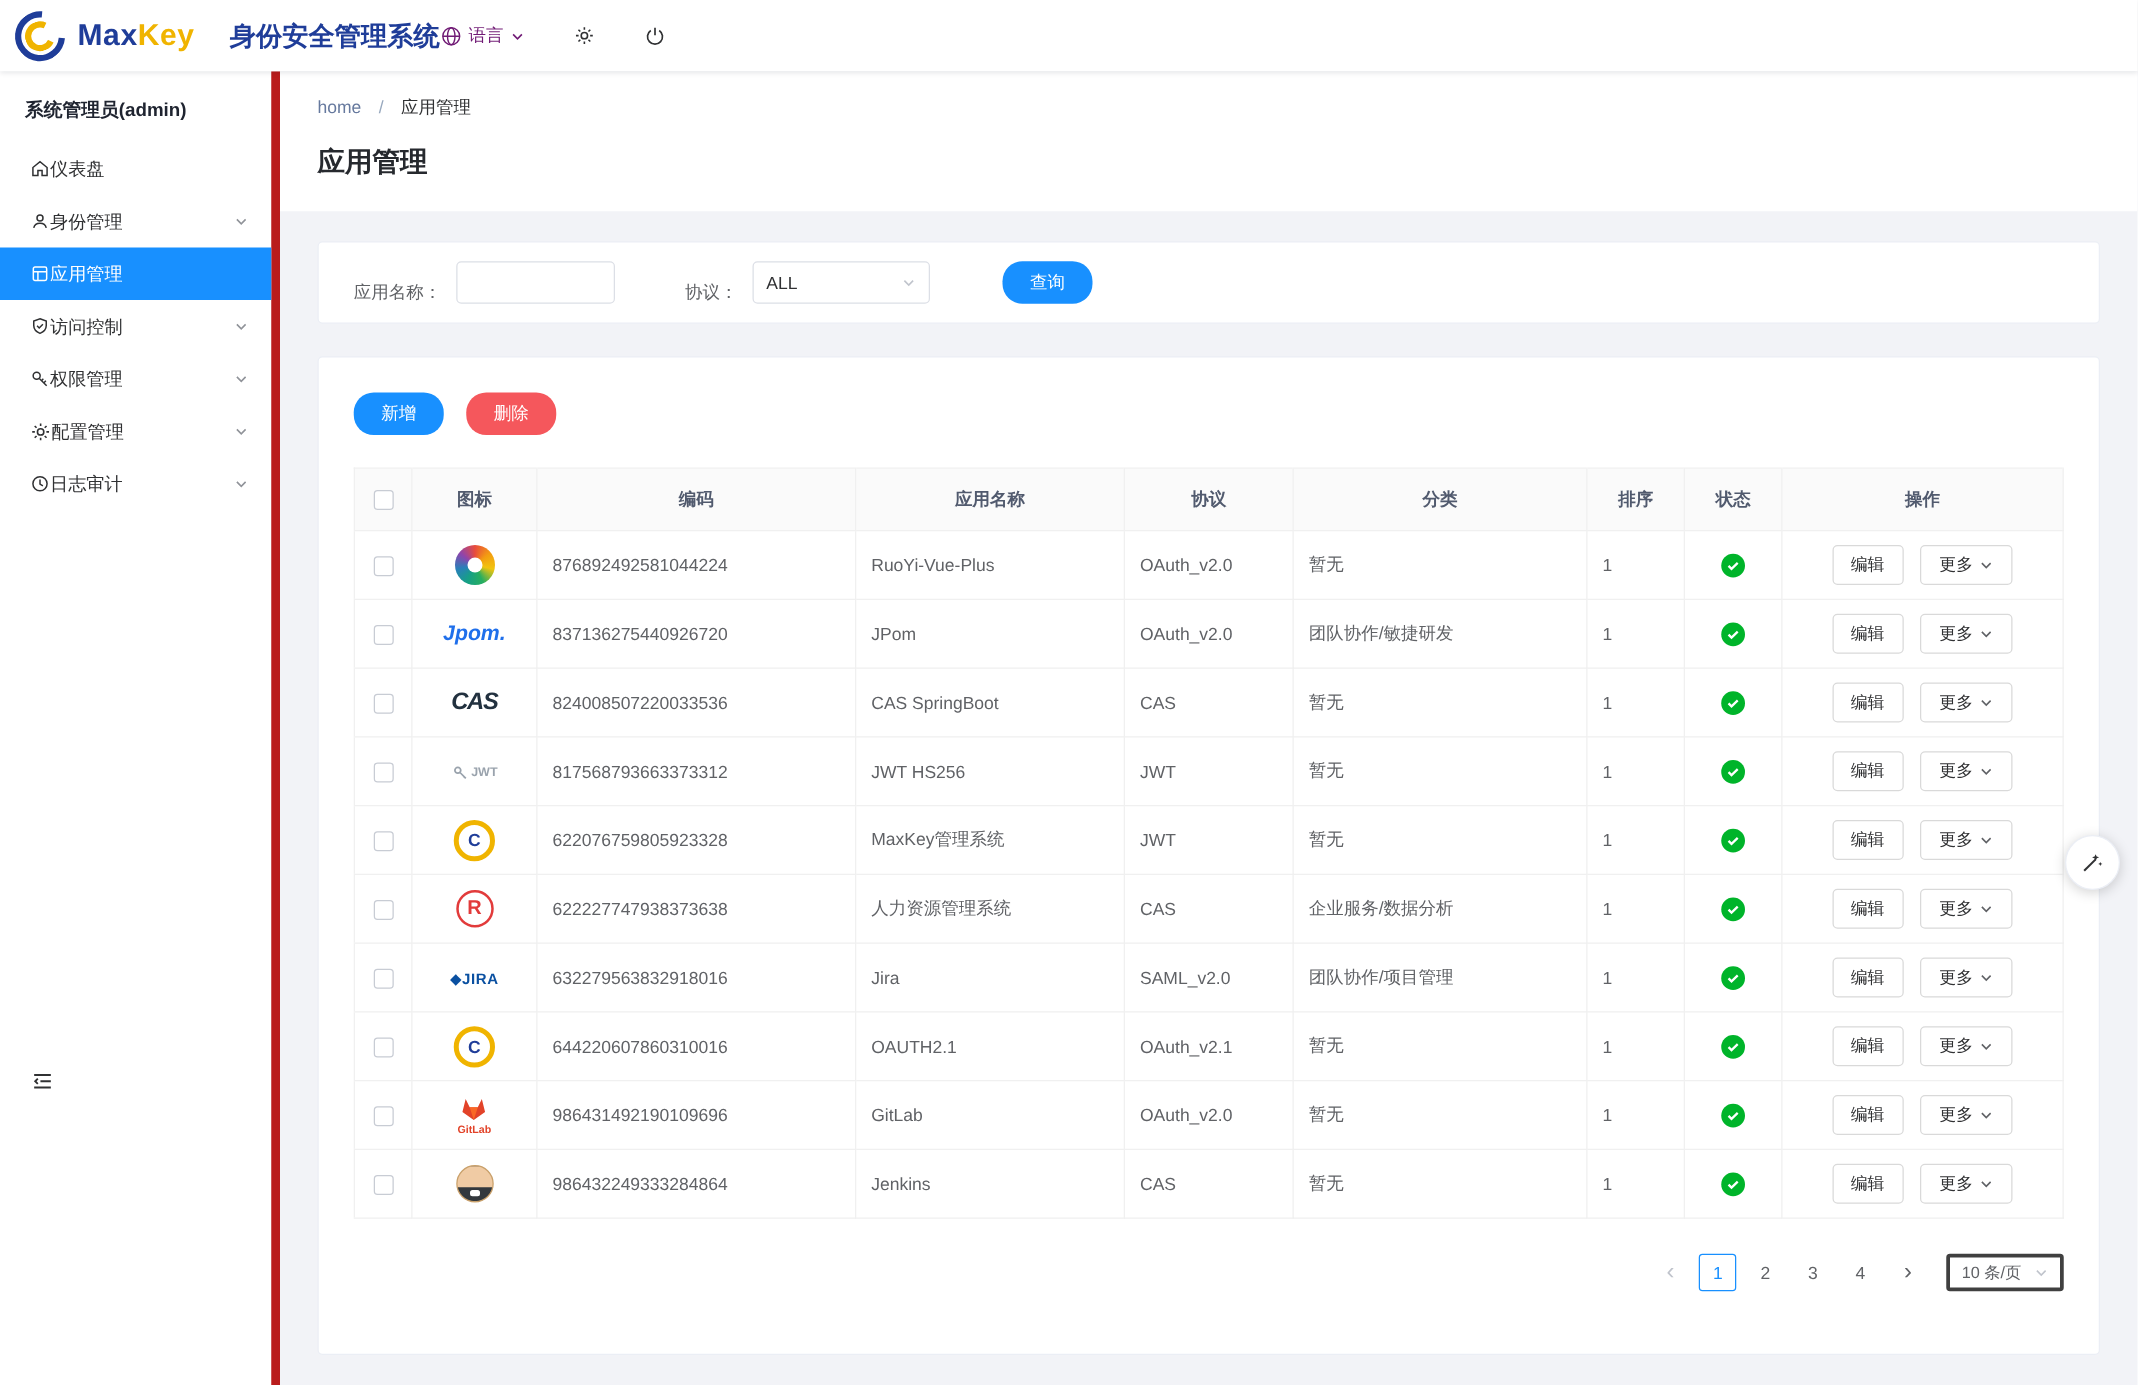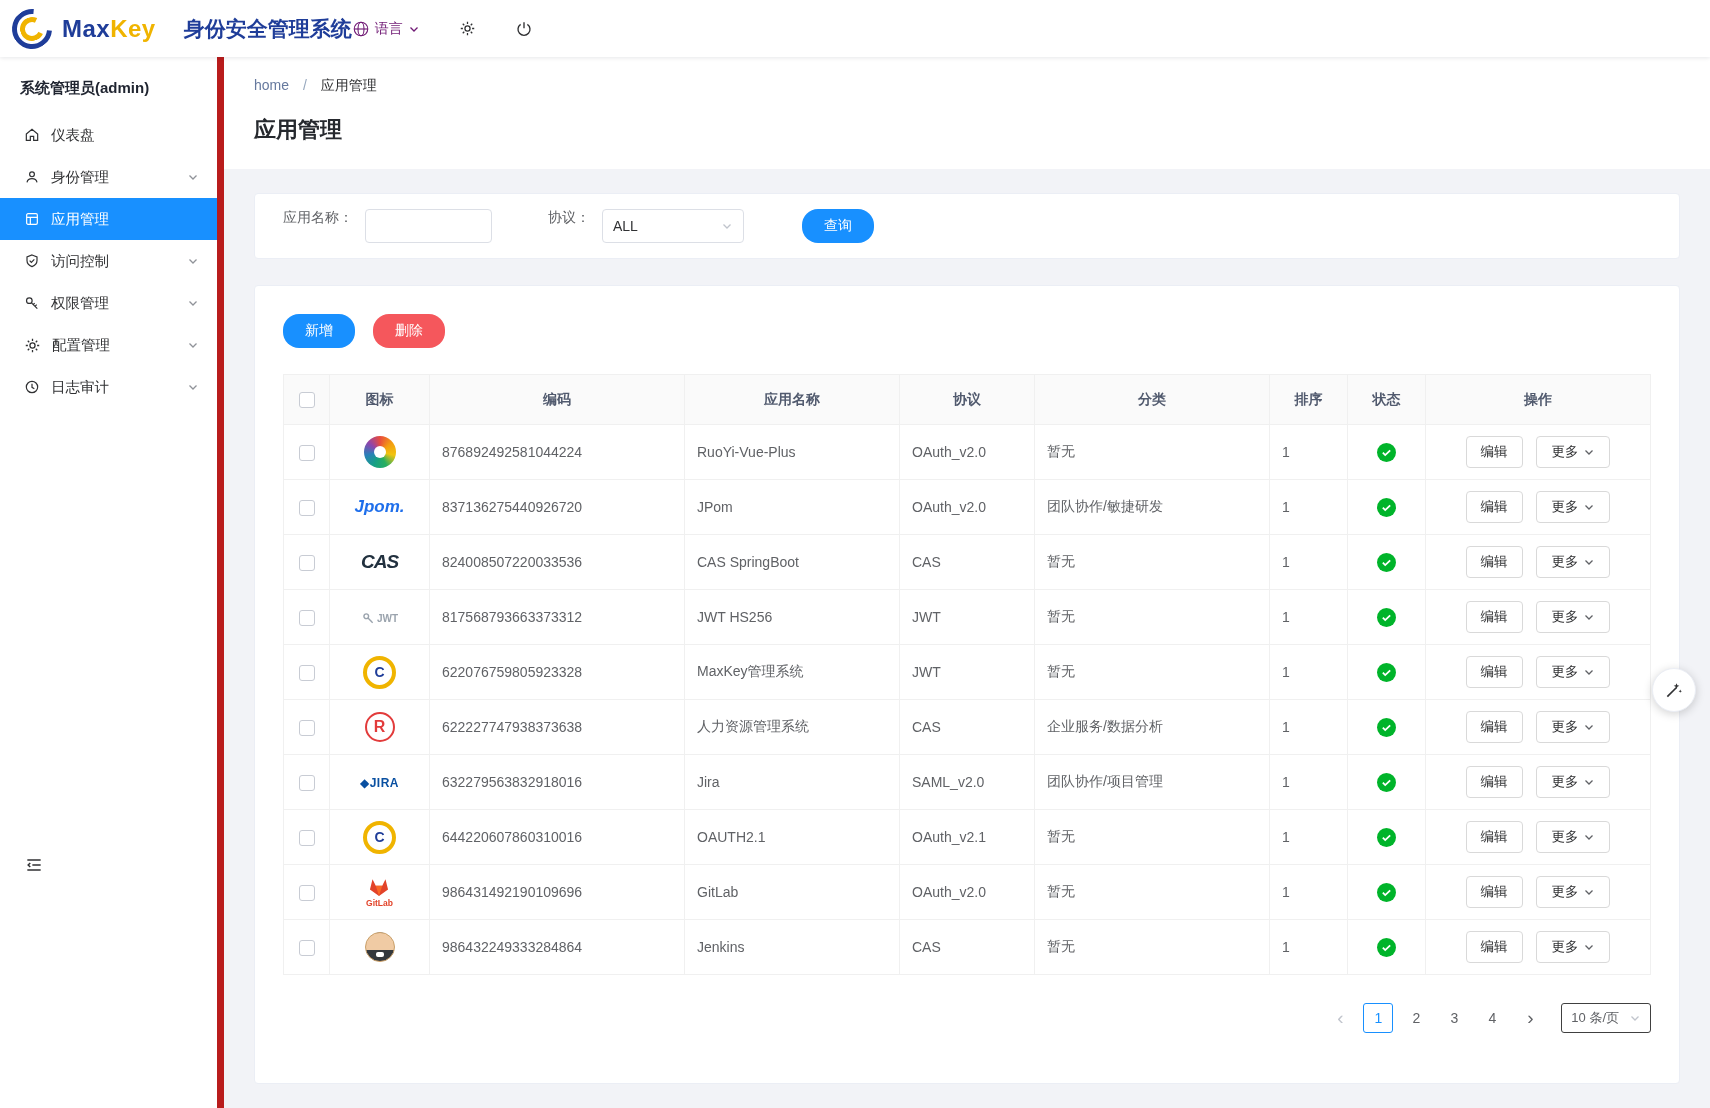--- a/index.html
+++ b/index.html
@@ -19,41 +19,41 @@
   .brand-name em{color:var(--brand-gold);font-style:normal;font-weight:bold}
   .product-title{font-size:21px;font-weight:bold;color:var(--brand-blue);margin-left:18px}
   .topbar-right{display:flex;align-items:center;gap:39px;color:#701a75}
   .lang{display:inline-flex;align-items:center;gap:5px;cursor:pointer}
   .ticon{display:inline-flex;align-items:center;color:inherit}
   .ticon-btn{display:inline-flex;align-items:center;cursor:pointer;color:#303133}
 
   
   .sidebar{position:absolute;top:57px;left:0;bottom:0;width:224px;background:#fff;border-right:7px solid #b91c1c;z-index:5}
   .sidebar-user{font-weight:bold;font-size:15px;padding:22px 20px 16px;color:#1f2430}
-  .menu-item{display:flex;align-items:center;gap:11px;height:42px;padding:0 18px 0 24px;cursor:pointer;color:#303133}
+  .menu-item{display:flex;align-items:center;height:42px;padding:0 18px 0 24px;cursor:pointer;color:#303133}
   .menu-item .mi-icon{display:inline-flex;color:#303133}
   .menu-item .mi-label{font-size:14.5px}
   .menu-item .mi-chev{margin-left:auto;color:#909399;display:inline-flex}
   .menu-item.active{background:var(--primary);color:#fff}
   .menu-item.active .mi-icon,.menu-item.active .mi-chev{color:#fff}
   .collapse-btn{position:absolute;top:798px;left:24px;color:#303133;cursor:pointer;background:none;border:none}
 
   
   .main{position:absolute;top:57px;left:224px;right:0;bottom:0;display:flex;flex-direction:column;background:#f2f3f7;overflow:hidden}
   .main-top{background:#fff;padding:20px 30px 24px}
   .breadcrumb{font-size:14px}
   .bc-home{color:#66799e;cursor:pointer}
   .bc-sep{margin:0 10px;color:#97a8be}
   .bc-cur{color:#303133}
   .page-title{font-size:22px;font-weight:600;color:#26292e;margin-top:20px}
   .main-body{flex:1;padding:24px 30px;display:flex;flex-direction:column;gap:26px;overflow:hidden}
   .card{background:#fff;border:1px solid #ebeef5;border-radius:4px}
 
   
-  .filter-card{display:flex;align-items:flex-start;padding:15px 28px;gap:12px}
+  .filter-card{display:flex;align-items:flex-end;padding:15px 28px;gap:12px}
   .f-label{color:#606266}
   .f-input{width:127px;height:34px;border:1px solid #dcdfe6;border-radius:4px;margin-right:44px;outline:none;padding:0 10px;font:inherit}
   .f-select{width:142px;height:34px;border:1px solid #dcdfe6;border-radius:4px;display:flex;align-items:center;justify-content:space-between;padding:0 10px;color:#303133;margin-right:46px;cursor:pointer;background:#fff}
   .f-select .chev{color:#c0c4cc;display:inline-flex}
   .btn{height:34px;padding:0 22px;border:none;border-radius:16px;color:#fff;font:inherit;font-size:14px;cursor:pointer}
   .btn-primary{background:var(--primary)}
   .btn-danger{background:var(--danger)}
 
   
   .table-card{flex:1;padding:28px 28px 20px;display:flex;flex-direction:column}
@@ -84,21 +84,21 @@
   .ai-jenkins{width:30px;height:30px;border-radius:50%;background:linear-gradient(180deg,#f0cba4 0 60%,#33383d 60% 100%);border:1px solid #c9a06a;position:relative}
   .ai-jenkins::after{content:"";position:absolute;left:10px;right:10px;bottom:4px;height:5px;background:#fff;border-radius:2px}
 
   
   .pagination{display:flex;align-items:center;justify-content:flex-end;gap:8px;margin-top:28px}
   .pg-arrow{width:30px;height:30px;display:inline-flex;align-items:center;justify-content:center;font-size:19px;color:#606266;cursor:pointer;background:none;border:none}
   .pg-arrow.disabled{color:#c0c4cc;cursor:default}
   .pg-pages{display:inline-flex;gap:8px}
   .pg-num{min-width:30px;height:30px;display:inline-flex;align-items:center;justify-content:center;font-size:14px;color:#606266;cursor:pointer;border-radius:3px;border:1px solid transparent}
   .pg-num.active{border-color:var(--primary);color:var(--primary)}
-  .pg-size{height:30px;border:1px solid #404040;border-radius:3px;display:inline-flex;align-items:center;gap:10px;padding:0 9px;font-size:13px;color:#606266;margin-left:8px;cursor:pointer;background:#fff}
+  .pg-size{height:30px;border:3px solid #404040;border-radius:3px;display:inline-flex;align-items:center;gap:10px;padding:0 9px;font-size:13px;color:#606266;margin-left:8px;cursor:pointer;background:#fff}
   .pg-size .chev{display:inline-flex;color:#c0c4cc}
 
   
   .float-btn{position:absolute;right:14px;top:668px;width:44px;height:44px;border-radius:50%;background:#fff;border:1px solid #ebeef5;box-shadow:0 2px 10px rgba(0,0,0,.18);display:flex;align-items:center;justify-content:center;color:#303133;cursor:pointer;z-index:20}
 </style>
 </head>
 <body>
 
 <div class="app">
 

